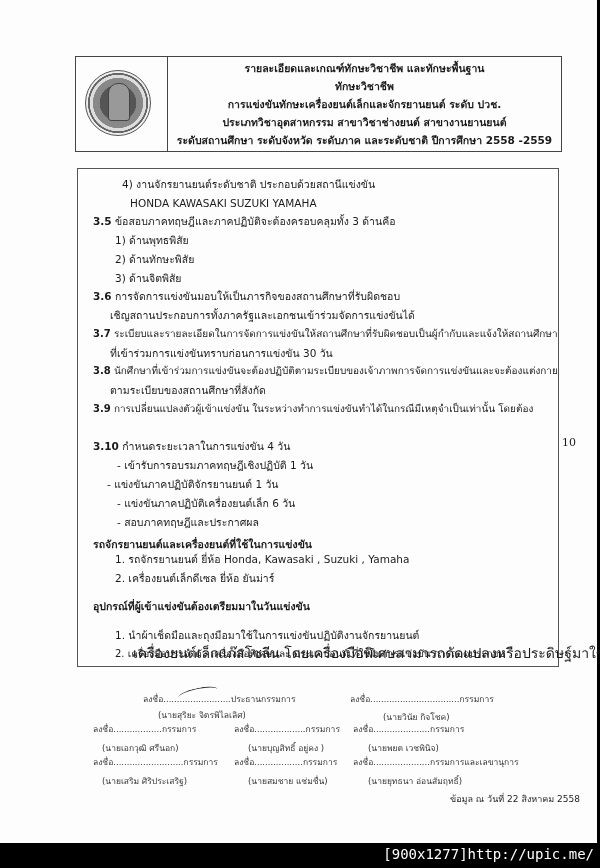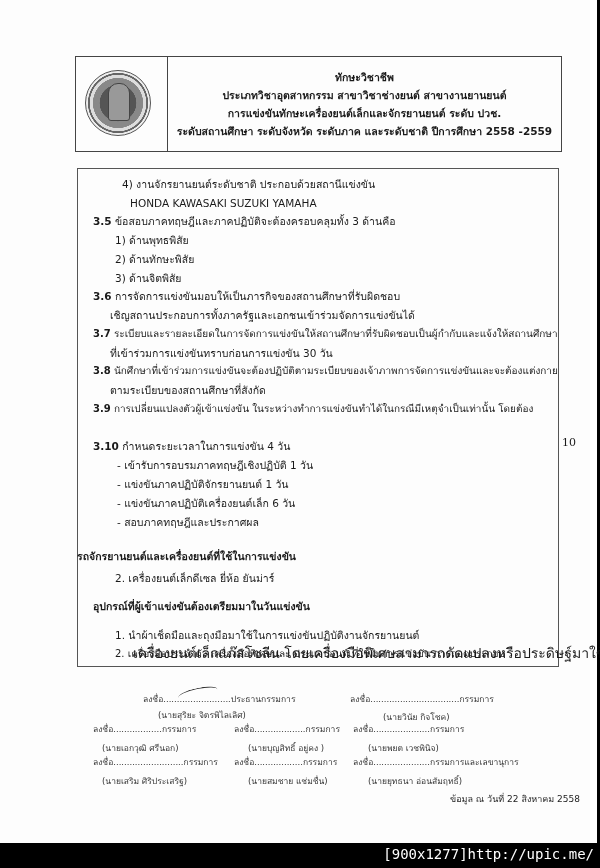--- a/index.html
+++ b/index.html
@@ -33,23 +33,24 @@
 
 <div class="page">
 
   <div class="hdr">
     <div class="hdr-logo-cell">
       <div class="logo">
           <div class="logo-inner"></div>
         </div>
     </div>
     <div class="hdr-text">
+      <div>รายละเอียดและเกณฑ์ทักษะวิชาชีพ  และทักษะพื้นฐาน</div>
       <div>ทักษะวิชาชีพ</div>
+      <div>การแข่งขันทักษะเครื่องยนต์เล็กและจักรยานยนต์  ระดับ ปวช.</div>
       <div>ประเภทวิชาอุตสาหกรรม  สาขาวิชาช่างยนต์  สาขางานยานยนต์</div>
-      <div>การแข่งขันทักษะเครื่องยนต์เล็กและจักรยานยนต์  ระดับ ปวช.</div>
       <div>ระดับสถานศึกษา ระดับจังหวัด ระดับภาค และระดับชาติ ปีการศึกษา 2558 -2559</div>
     </div>
   </div>
 
   <div class="box"></div>
 
   <div class="line" style="left:122px;top:177px">4)  งานจักรยานยนต์ระดับชาติ  ประกอบด้วยสถานีแข่งขัน</div>
   <div class="line" style="left:130px;top:196px">HONDA  KAWASAKI  SUZUKI  YAMAHA</div>
 
   <div class="line" style="left:93px;top:214px"><span class="b">3.5</span><span> ข้อสอบภาคทฤษฎีและภาคปฏิบัติจะต้องครอบคลุมทั้ง 3 ด้านคือ</span></div>
@@ -63,25 +64,26 @@
   <div class="line" style="left:93px;top:327px;font-size:10px"><span class="b">3.7</span><span> ระเบียบและรายละเอียดในการจัดการแข่งขันให้สถานศึกษาที่รับผิดชอบเป็นผู้กำกับและแจ้งให้สถานศึกษา</span></div>
   <div class="line" style="left:110px;top:346px">ที่เข้าร่วมการแข่งขันทราบก่อนการแข่งขัน 30 วัน</div>
 
   <div class="line" style="left:93px;top:364px;font-size:10px"><span class="b">3.8</span><span> นักศึกษาที่เข้าร่วมการแข่งขันจะต้องปฏิบัติตามระเบียบของเจ้าภาพการจัดการแข่งขันและจะต้องแต่งกาย</span></div>
   <div class="line" style="left:110px;top:383px">ตามระเบียบของสถานศึกษาที่สังกัด</div>
 
   <div class="line" style="left:93px;top:402px;font-size:10px"><span class="b">3.9</span><span> การเปลี่ยนแปลงตัวผู้เข้าแข่งขัน ในระหว่างทำการแข่งขันทำได้ในกรณีมีเหตุจำเป็นเท่านั้น โดยต้อง</span></div>
 
   <div class="line" style="left:93px;top:439px"><span class="b">3.10</span><span> กำหนดระยะเวลาในการแข่งขัน  4  วัน</span></div>
   <div class="line" style="left:117px;top:458px">-   เข้ารับการอบรมภาคทฤษฎีเชิงปฏิบัติ  1  วัน</div>
-  <div class="line" style="left:117px;top:477px">-   แข่งขันภาคปฏิบัติจักรยานยนต์  1  วัน</div>
+  <div class="line" style="left:107px;top:477px">-   แข่งขันภาคปฏิบัติจักรยานยนต์  1  วัน</div>
   <div class="line" style="left:117px;top:496px">-   แข่งขันภาคปฏิบัติเครื่องยนต์เล็ก  6 วัน</div>
   <div class="line" style="left:117px;top:515px">-   สอบภาคทฤษฎีและประกาศผล</div>
 
-  <div class="line b" style="left:77px;top:513px;margin-top:36px">รถจักรยานยนต์และเครื่องยนต์ที่ใช้ในการแข่งขัน</div>
+  <div class="line b" style="left:93px;top:513px;margin-top:24px">รถจักรยานยนต์และเครื่องยนต์ที่ใช้ในการแข่งขัน</div>
+  <div class="line" style="left:115px;top:552px">1.  รถจักรยานยนต์ ยี่ห้อ Honda, Kawasaki , Suzuki , Yamaha</div>
   <div class="line" style="left:115px;top:571px">2.  เครื่องยนต์เล็กดีเซล ยี่ห้อ ยันม่าร์</div>
 
   <div class="line b" style="left:93px;top:588px;margin-top:11px">อุปกรณ์ที่ผู้เข้าแข่งขันต้องเตรียมมาในวันแข่งขัน</div>
   <div class="line" style="left:115px;top:628px">1.  นำผ้าเช็ดมือและถุงมือมาใช้ในการแข่งขันปฏิบัติงานจักรยานยนต์</div>
   <div class="line" style="left:115px;top:647px;font-size:10px">2.  เครื่องมือประจำตัว เครื่องมือพิเศษและ ประแจปอนด์ ที่ใช้ในการแข่งขัน การถอดประกอบ</div>
   <div class="line" style="left:133px;top:666px;font-size:14px;margin-top:-20px;top:666px">เครื่องยนต์เล็กแก๊สโซลีน โดยเครื่องมือพิเศษสามารถดัดแปลงหรือประดิษฐ์มาใช้ในการแข่งขันได้</div>
 
   <div class="pgnum">10</div>
 
   <div class="sig" style="left:143px;top:692px">

